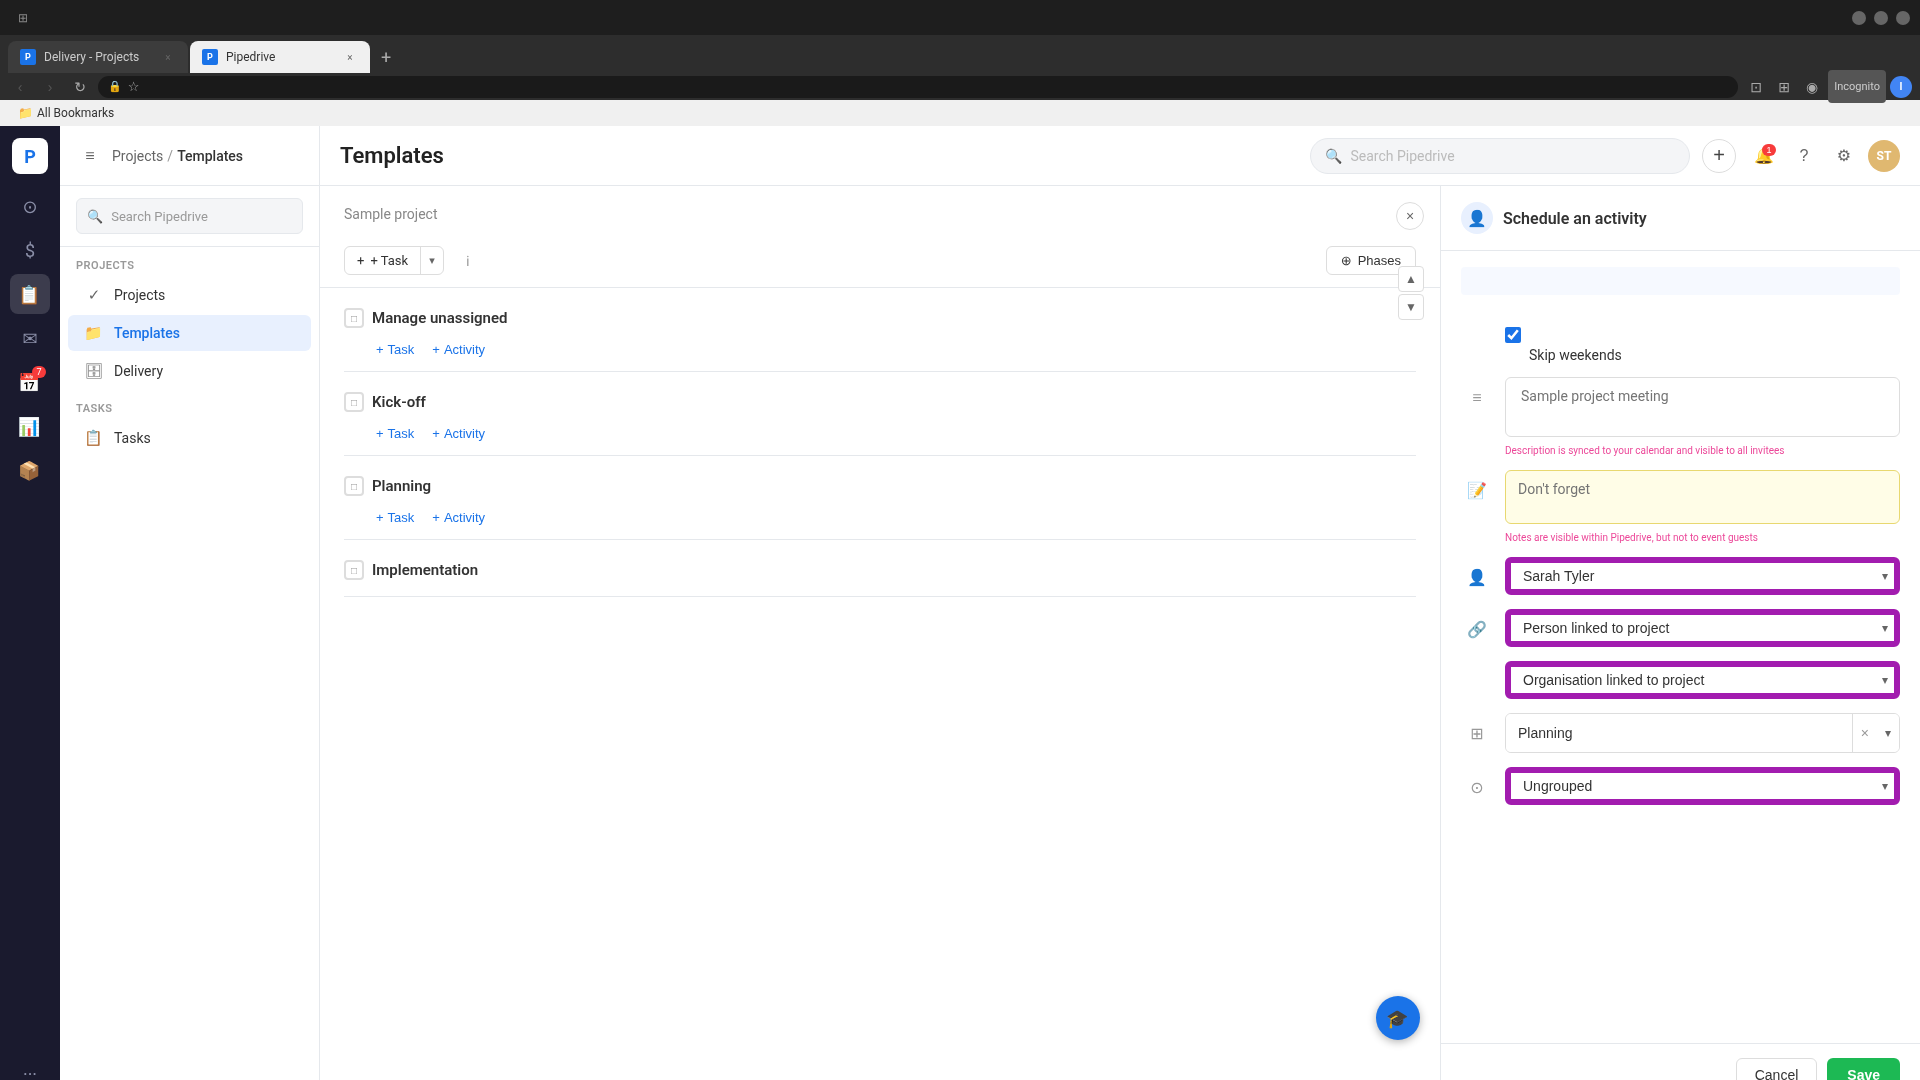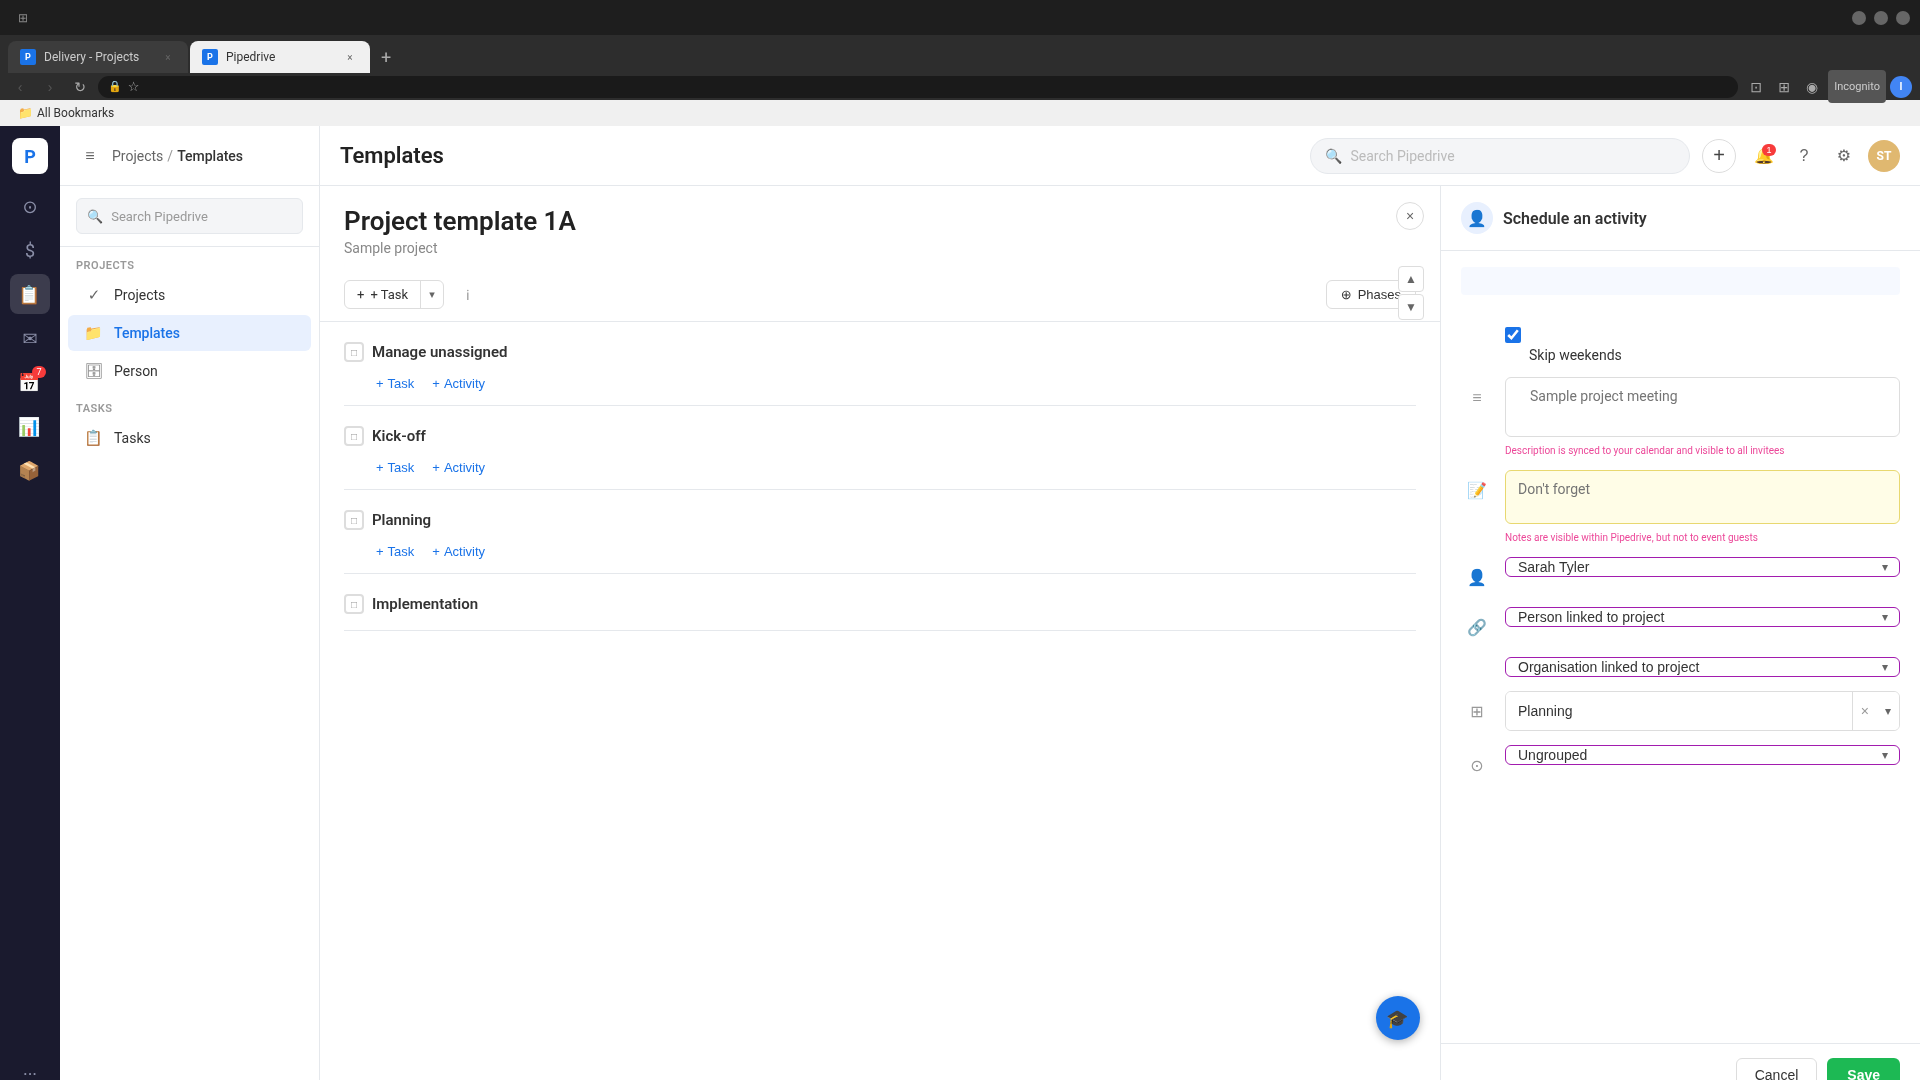--- a/index.html
+++ b/index.html
@@ -561,21 +561,21 @@
       accent-color: #1a73e8;
       cursor: pointer;
     }
     .checkbox-label {
       font-size: 14px;
       color: #333;
       margin-top: 40px;
     }
     .text-area-field {
       width: 100%;
-      padding: 10px 24px;
+      padding: 10px 15px;
       border: 1px solid #ddd;
       border-radius: 6px;
       font-size: 14px;
       color: #333;
       resize: none;
       min-height: 60px;
       font-family: inherit;
     }
     .helper-text {
       font-size: 10px;
@@ -603,23 +603,23 @@
       position: absolute;
       right: 12px;
       top: 50%;
       transform: translateY(-50%);
       color: #666;
       pointer-events: none;
       font-size: 12px;
     }
     .select-wrapper select {
       width: 100%;
-      height: 20px;
+      height: 38px;
       padding: 0 30px 0 12px;
-      border: 1px solid #a21caf;
+      border: 6px solid #a21caf;
       border-radius: 6px;
       font-size: 14px;
       color: #333;
       background: white;
       cursor: pointer;
       appearance: none;
     }
     .select-with-clear {
       display: flex; align-items: center;
       border: 1px solid #ddd;
@@ -808,21 +808,21 @@
     <div class="nav-item">
       <div class="nav-item-icon">✓</div>
       <span class="nav-item-label">Projects</span>
     </div>
     <div class="nav-item active">
       <div class="nav-item-icon" style="color:#1a73e8;">📁</div>
       <span class="nav-item-label">Templates</span>
     </div>
     <div class="nav-item">
       <div class="nav-item-icon">🗄</div>
-      <span class="nav-item-label">Person</span>
+      <span class="nav-item-label">Delivery</span>
     </div>
 
     <div class="section-label">TASKS</div>
 
     <div class="nav-item">
       <div class="nav-item-icon">📋</div>
       <span class="nav-item-label">Tasks</span>
     </div>
 
     <div class="sidebar-spacer"></div>
@@ -854,21 +854,20 @@
           <span>⚙</span>
         </button>
         <div class="header-avatar">ST</div>
       </div>
     </div>
 
     <div style="display:flex;flex:1;overflow:hidden;position:relative;">
 
       <div class="project-panel">
         <div class="project-panel-header">
-          <h1 class="project-template-title">Project template 1A</h1>
           <p class="project-template-subtitle">Sample project</p>
           <div class="project-toolbar">
             <div class="add-task-btn">
               <div class="add-task-main">
                 <span>+</span>
                 <span>+ Task</span>
               </div>
               <div class="add-task-arrow">▾</div>
             </div>
             <button class="info-btn">

